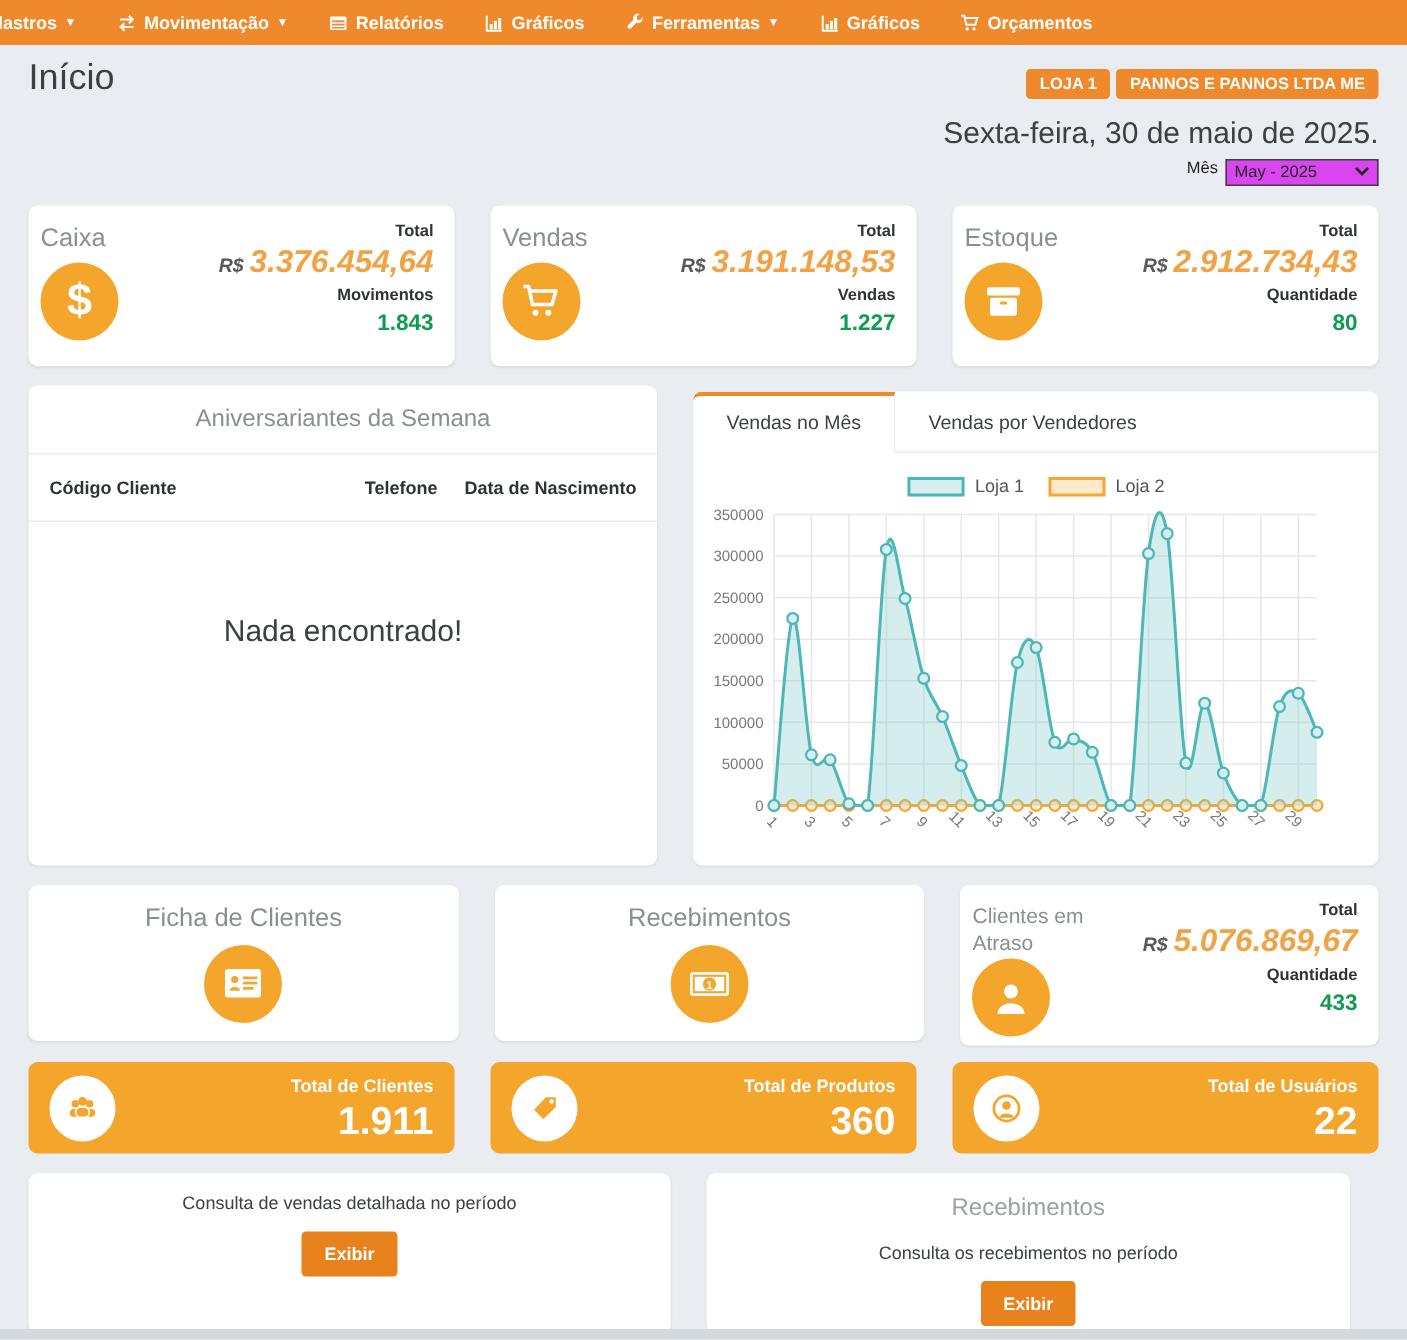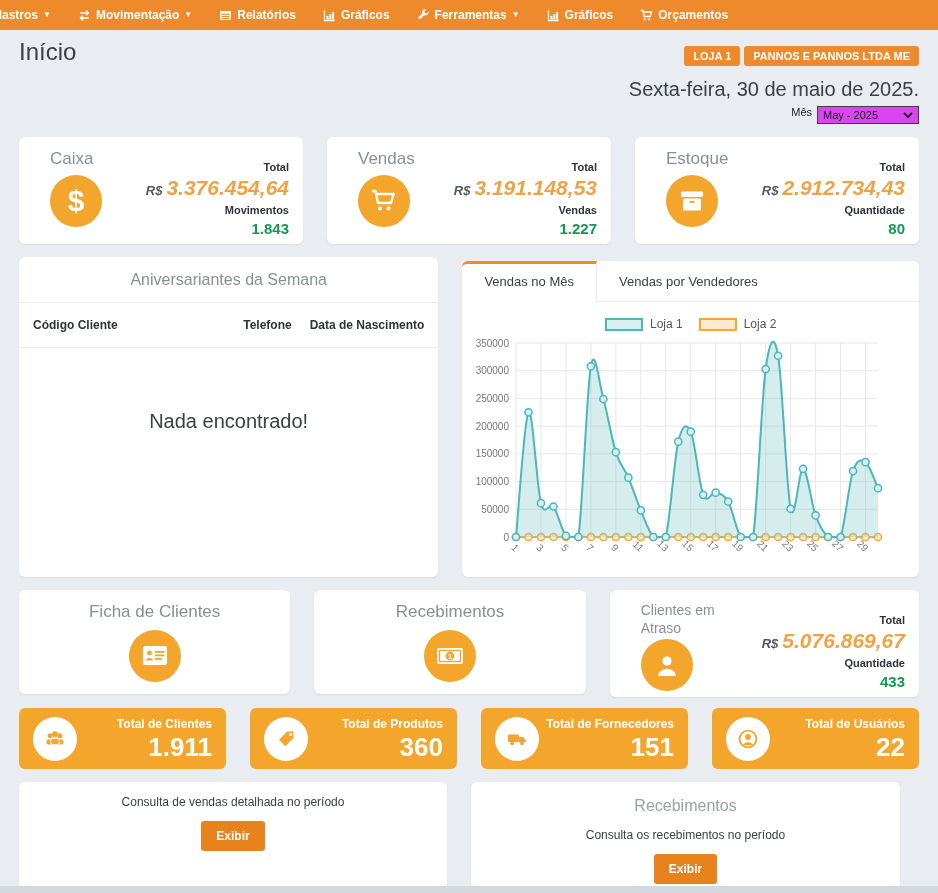--- a/index.html
+++ b/index.html
@@ -29,27 +29,27 @@
            padding:4px 9px; border-radius:3px; cursor:pointer; }
   .date-row { text-align:right; font-size:20px; color:#3c4043; margin-top:12px; }
   .month-row { display:flex; justify-content:flex-end; align-items:flex-start; gap:5px;
                font-size:11px; color:#222; margin-top:5px; }
   .select { width:102px; height:18px; border:1px solid #3c4043; background:#d946ef;
             display:flex; align-items:center; justify-content:space-between;
             padding:0 5px; font-size:11px; cursor:pointer; }
   
   .row { display:flex; gap:24px; margin-top:13px; }
   .card { background:#fff; border-radius:6px; box-shadow:0 1px 2px rgba(0,0,0,.07); }
-  .sum-card { flex:1; height:107px; padding:12px 31px; position:relative; }
+  .sum-card { flex:1; height:107px; padding:12px 8px; position:relative; }
   .sum-title { font-size:17px; color:#8a8f94; }
   .sum-title.small { font-size:14px; width:90px; line-height:1.25; }
   .icon-circle { width:52px; height:52px; border-radius:50%; background:#f3a52c;
                  display:flex; align-items:center; justify-content:center; margin-top:6px; }
   .icon-circle .dollar { color:#fff; font-size:30px; font-weight:bold; line-height:1; }
-  .sum-right { position:absolute; top:24px; right:14px; text-align:right; }
+  .sum-right { position:absolute; top:11px; right:14px; text-align:right; }
   .lbl { font-size:11px; font-weight:bold; color:#2f3337; }
   .money { font-size:21px; font-weight:bold; color:#f1a245; margin:3px 0 4px;font-style:italic; }
   .money .cur { font-size:13px; color:#55595d; margin-right:4px; }
   .count { font-size:15px; font-weight:bold; color:#119b50; margin-top:4px; }
   
   .panel-left { width:428px; height:320px; }
   .panel-title { text-align:center; font-size:16px; color:#8a8f94;
                  padding:14px 0 13px; border-bottom:1px solid #ececec; }
   .table-head { display:flex; font-size:12px; font-weight:bold; color:#2f3337;
                 padding:15px 14px; border-bottom:1px solid #ececec; }
@@ -439,34 +439,20 @@
             <circle cx="16.7" cy="7.4" r="1.5" fill="#fff"></circle>
           </svg>
       </div>
       <div class="total-right">
         <div class="total-label">Total de Produtos</div>
         <div class="total-value">360</div>
       </div>
     </div>
     <div class="total-card">
       <div class="white-circle">
-        <svg width="24" height="24" viewBox="0 0 24 24" fill="#f3a52c">
-            <rect x="3" y="7.5" width="11" height="7.5" rx="1"></rect>
-            <path d="M14 10h4l2.8 3.2V15H14z"></path>
-            <circle cx="7.2" cy="16.3" r="1.9"></circle>
-            <circle cx="17" cy="16.3" r="1.9"></circle>
-          </svg>
-      </div>
-      <div class="total-right">
-        <div class="total-label">Total de Fornecedores</div>
-        <div class="total-value">151</div>
-      </div>
-    </div>
-    <div class="total-card">
-      <div class="white-circle">
         <svg width="24" height="24" viewBox="0 0 24 24">
             <circle cx="12" cy="12" r="8.4" fill="none" stroke="#f3a52c" stroke-width="1.8"></circle>
             <circle cx="12" cy="10" r="2.9" fill="#f3a52c"></circle>
             <path d="M6.8 18.2a5.6 4.6 0 0 1 10.4 0z" fill="#f3a52c"></path>
           </svg>
       </div>
       <div class="total-right">
         <div class="total-label">Total de Usuários</div>
         <div class="total-value">22</div>
       </div>

